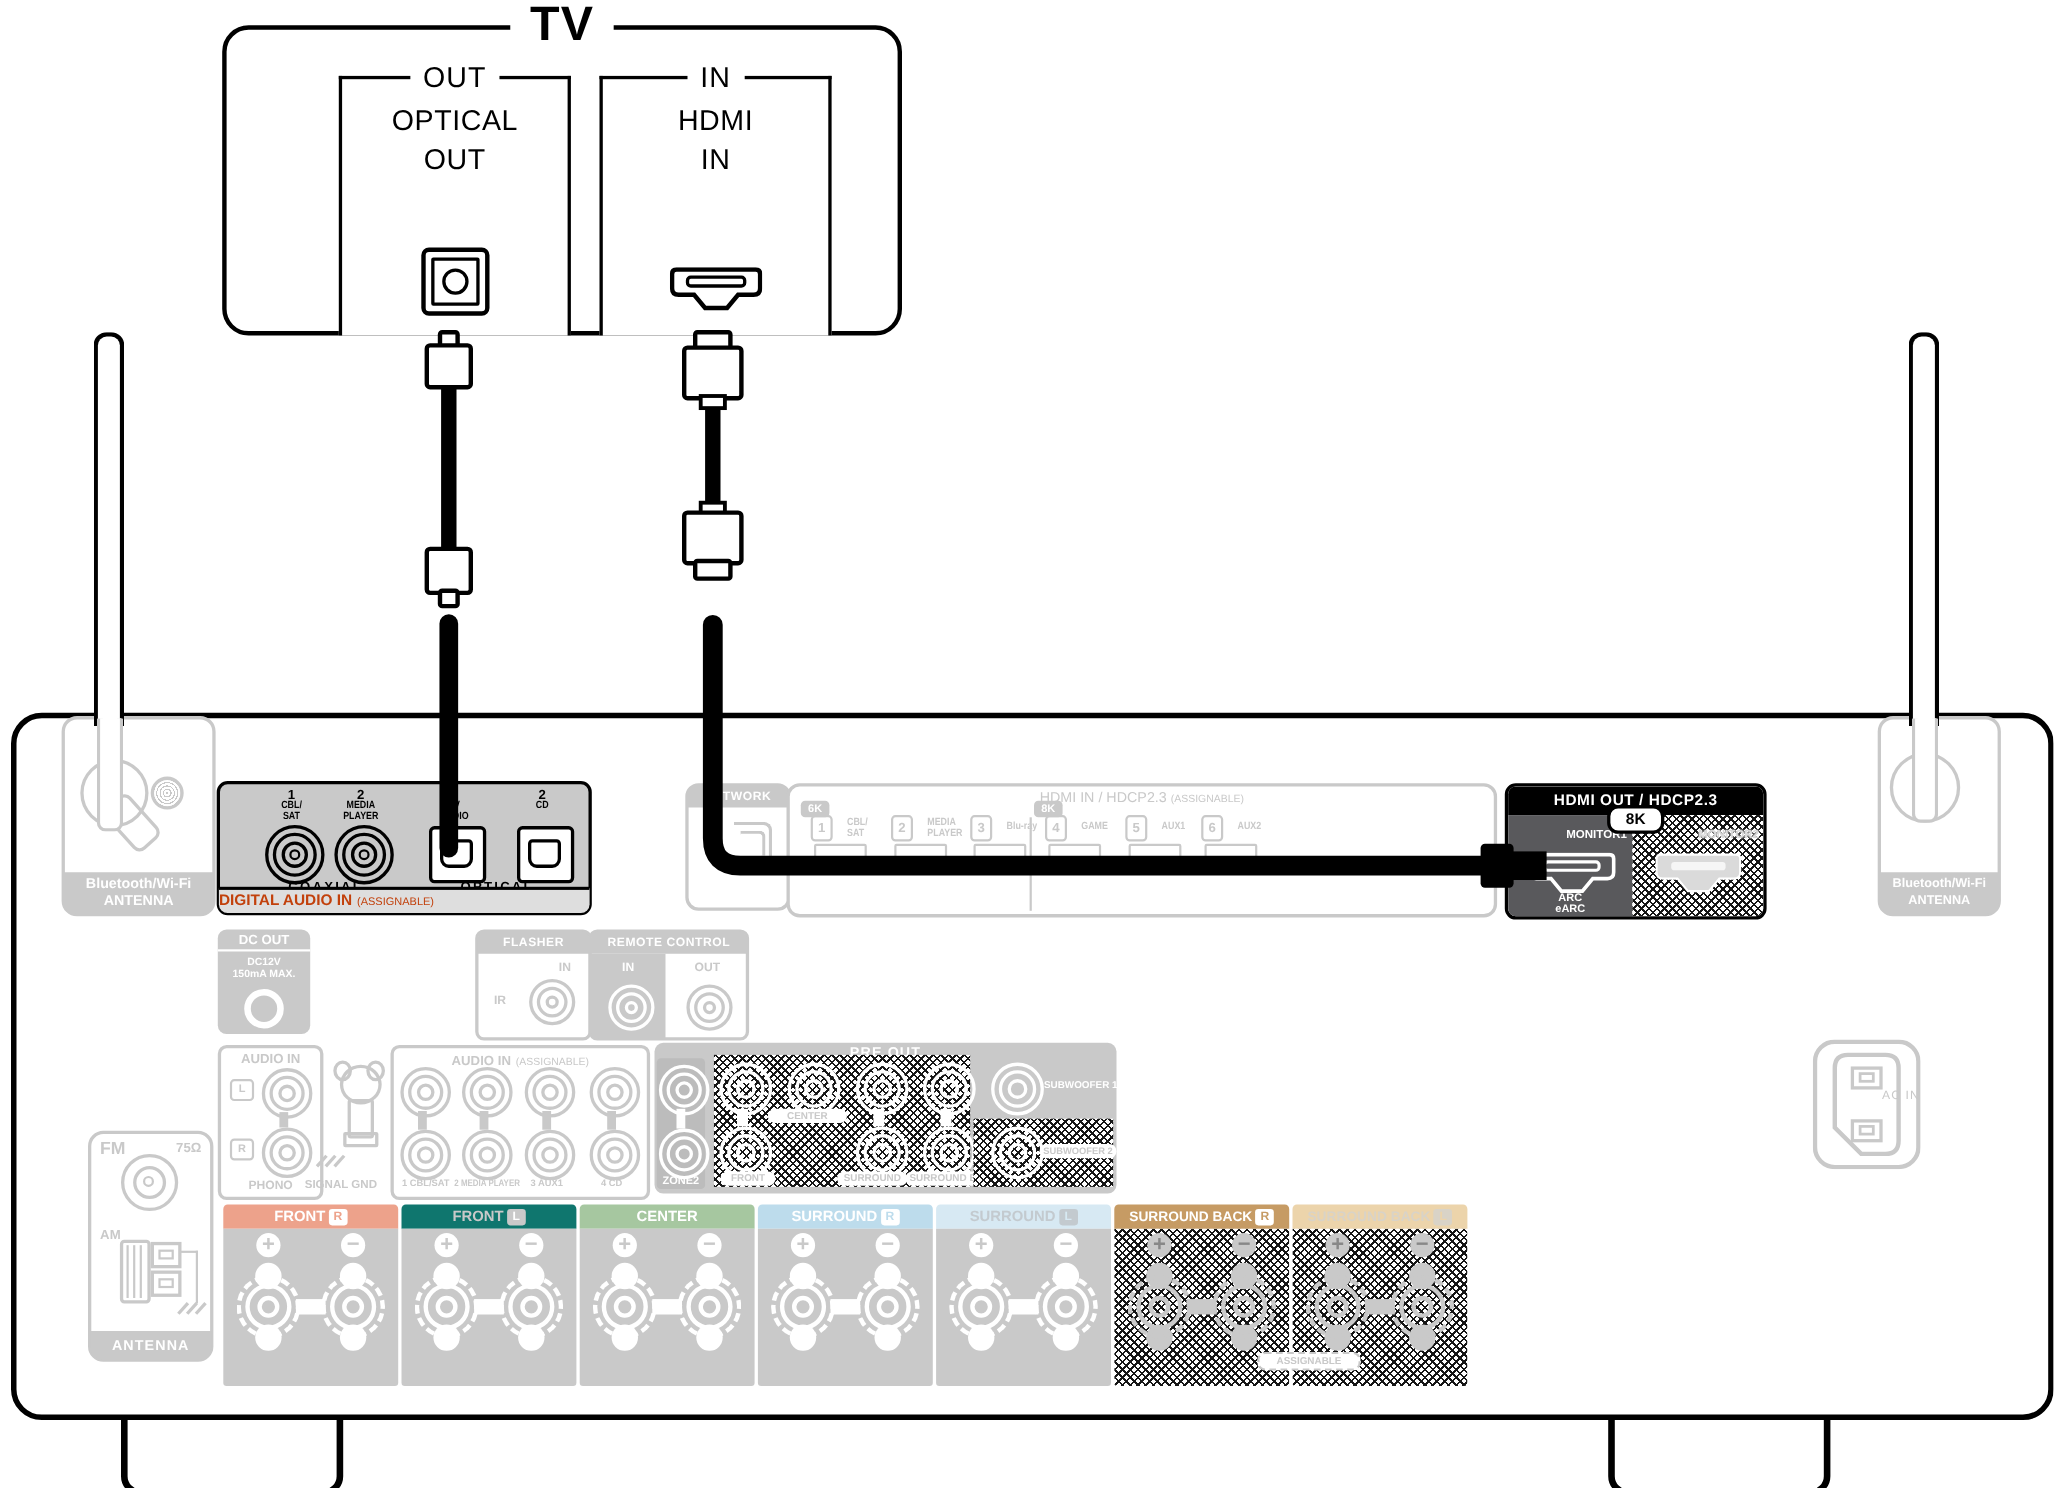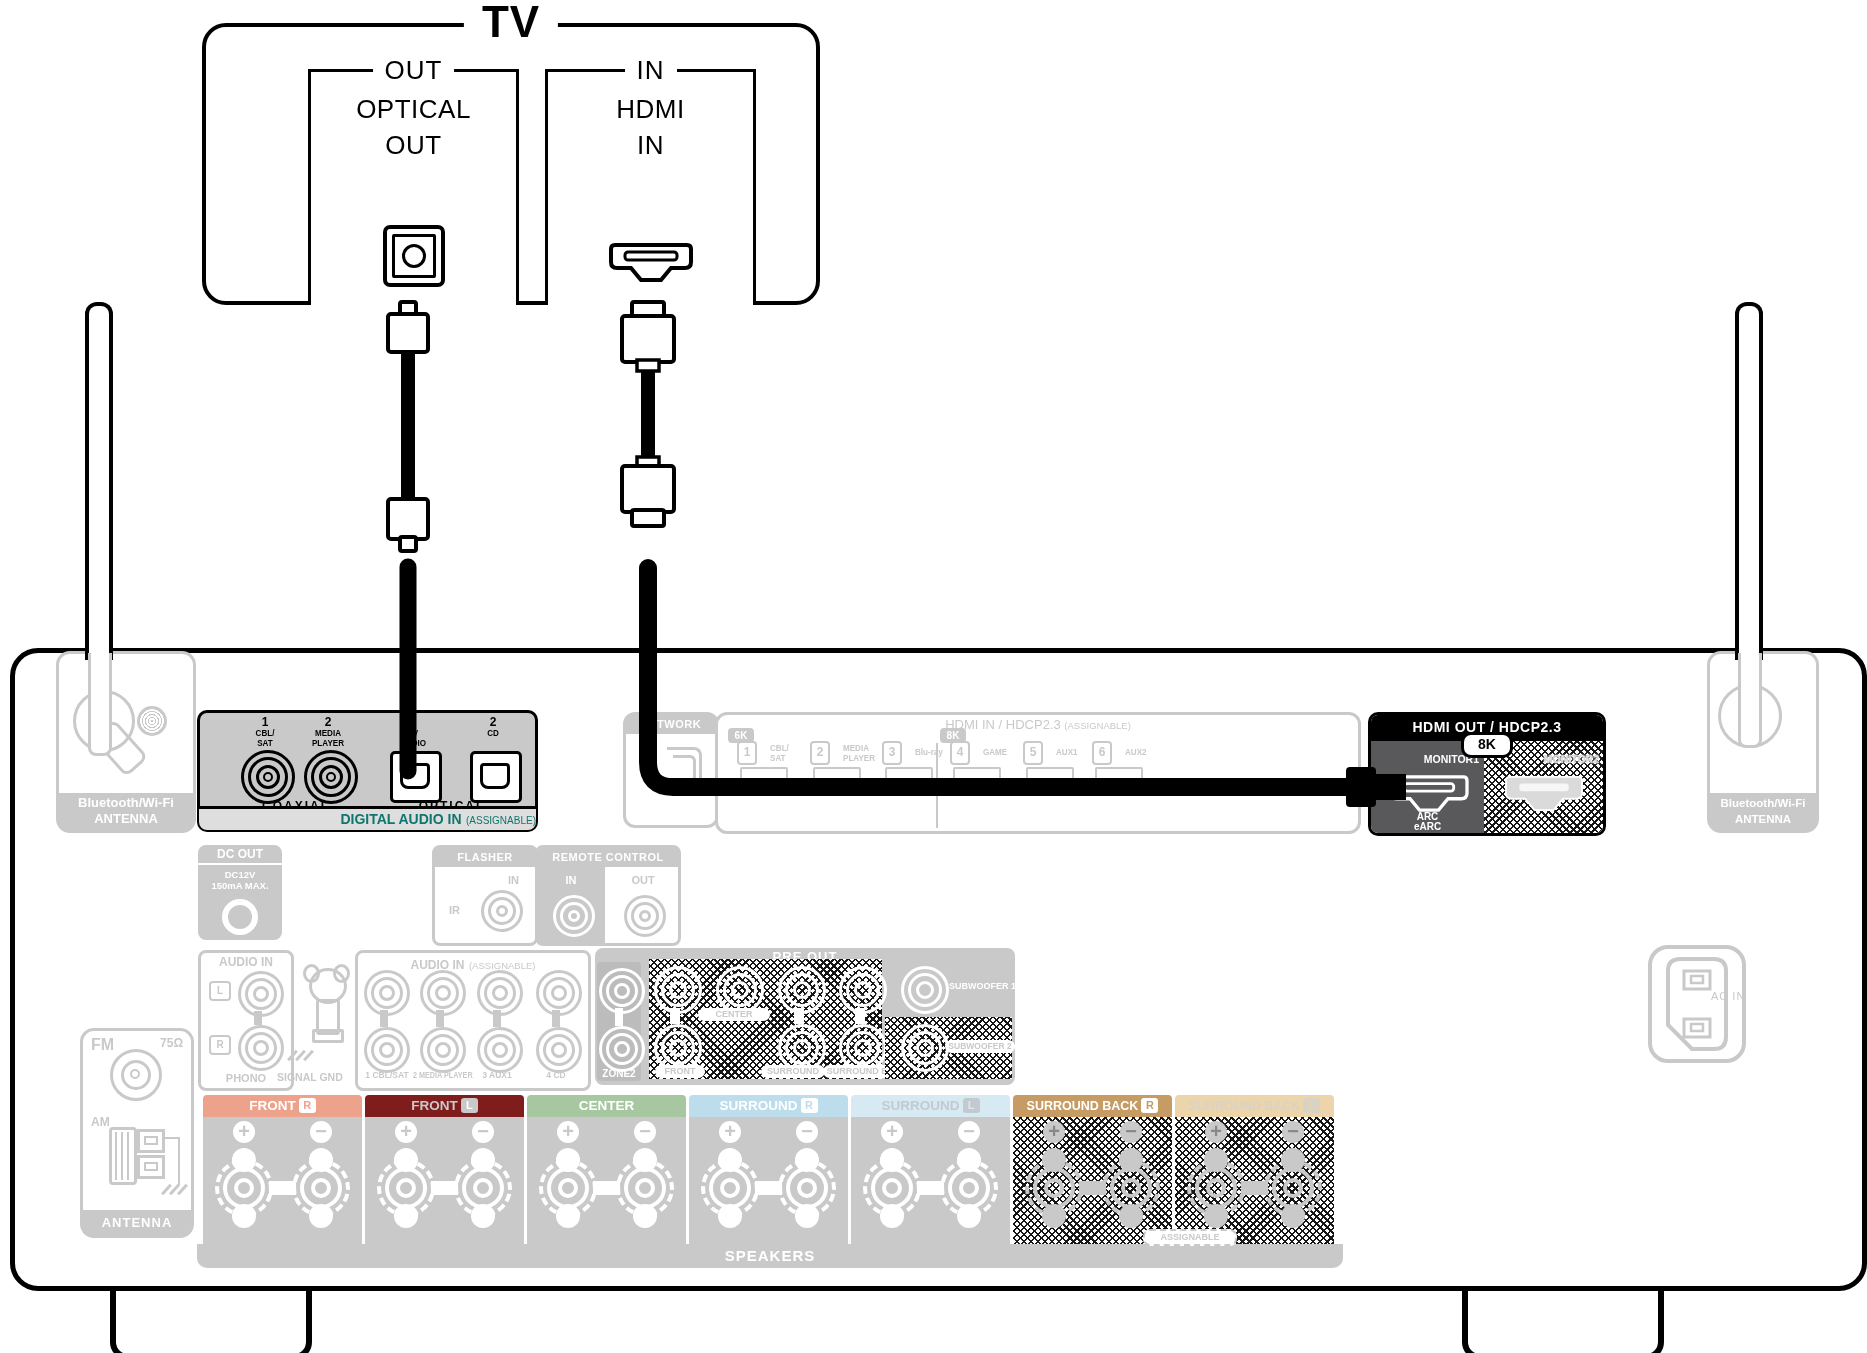--- a/index.html
+++ b/index.html
@@ -40,21 +40,21 @@
   .coax i{position:absolute;inset:19px;border:2px solid #000;border-radius:50%}
   .donut{position:absolute;width:24px;height:24px;border:6px solid #fff;border-radius:50%}
   .optport{position:absolute;width:46px;height:46px;background:#fff;border:3px solid #000;border-radius:5px}
   .optport i{position:absolute;left:7px;top:9px;width:24px;height:20px;border:3px solid #000;border-radius:4px 4px 8px 8px}
 
   
   .dai{position:absolute;left:182px;top:57px;width:335px;height:116px;background:#c9c9c9;border:3px solid #000;border-radius:10px;z-index:10}
   .dai .num{font-size:12px;font-weight:bold;line-height:12px}
   .dai .nm{font-size:9.5px;font-weight:bold;line-height:9.5px;transform:scaleX(.85);transform-origin:center}
   .daicol{position:absolute;top:3px;width:70px;transform:translateX(-50%);text-align:center;color:#000}
-  .daiband{position:absolute;left:-1px;right:-1px;bottom:-1px;height:21px;background:#dedede;border-top:3px solid #000;border-radius:0 0 8px 8px;text-align:right;line-height:19px;color:#0f766e}
+  .daiband{position:absolute;left:-1px;right:-1px;bottom:-1px;height:21px;background:#dedede;border-top:3px solid #000;border-radius:0 0 8px 8px;text-align:left;line-height:19px;color:#c2410c}
   .grplab{position:absolute;font-size:12px;font-weight:bold;letter-spacing:2px;color:#000;transform:translateX(-50%)}
 
   
   .nsq{width:16px;height:20px;border:2px solid #c9c9c9;border-radius:4px;color:#c9c9c9;font-size:12px;font-weight:bold;text-align:center;line-height:18px;flex:none}
   .hu{position:absolute;top:26px;display:flex;gap:13px}
   .hu .hl{font-size:9.5px;line-height:9.5px;color:#c9c9c9;font-weight:bold;margin-top:2px;transform:scaleX(.85);transform-origin:left;white-space:nowrap}
   .hport{position:absolute;top:52px;width:44px;height:16px;border:2px solid #c9c9c9;border-radius:2px}
   .kbadge{position:absolute;width:26px;height:15px;background:#c9c9c9;color:#fff;font-size:10px;font-weight:bold;text-align:center;line-height:15px;border-radius:4px}
 
   
@@ -448,21 +448,21 @@
             <i class="tabb"></i>
             <i class="knurl"></i>
             <i class="mid"></i>
             <i class="hole"></i>
           </div>
         <div class="pbar"></div>
       </div>
     </div>
 
     <div class="spk" style="left:350px">
-      <div class="spk-h" style="background: #7f1d1d; color: rgb(201, 201, 201);">
+      <div class="spk-h" style="background: #0f766e; color: rgb(201, 201, 201);">
         <span>FRONT</span><span class="chb" style="background: rgb(201, 201, 201); color: rgb(255, 255, 255);">L</span>
       </div>
       <div class="spk-b">
         <span class="sign" style="left:30px">+</span>
         <span class="sign" style="left:107px">−</span>
         <div class="post" style="left:12px">
             <i class="tabt"></i>
             <i class="tabb"></i>
             <i class="knurl"></i>
             <i class="mid"></i>
@@ -599,21 +599,20 @@
             <i class="knurl"></i>
             <i class="mid"></i>
             <i class="hole"></i>
           </div>
         <div class="pbar"></div>
       </div>
     </div>
 
     <div class="pill" style="left:1128px;top:576px;width:84px;border:2px dashed #c9c9c9;z-index:2">ASSIGNABLE</div>
 
-    <div class="abs ctr w b" style="left:182px;top:591px;width:1146px;height:24px;background:#c9c9c9;border-radius:0 0 10px 10px;font-size:15px;line-height:24px;letter-spacing:1px">SPEAKERS</div>
   </div>
 
   <svg class="cables" width="1867" height="1353" viewBox="0 0 1867 1353">
     <g>
       <rect x="401" y="349" width="14" height="156" fill="#000"></rect>
       <rect x="400" y="302" width="16" height="14" rx="2" fill="#fff" stroke="#000" stroke-width="4"></rect>
       <rect x="388" y="314" width="40" height="38" rx="3" fill="#fff" stroke="#000" stroke-width="4"></rect>
       <rect x="388" y="499" width="40" height="40" rx="3" fill="#fff" stroke="#000" stroke-width="4"></rect>
       <rect x="400" y="537" width="16" height="14" rx="2" fill="#fff" stroke="#000" stroke-width="4"></rect>
       <path d="M408 567 V771" stroke="#000" stroke-width="17" stroke-linecap="round" fill="none"></path>

